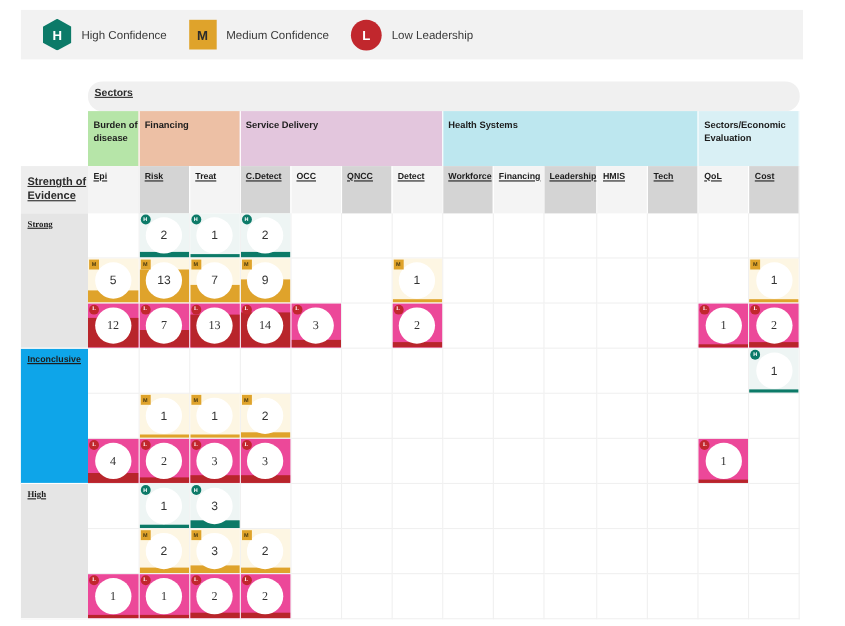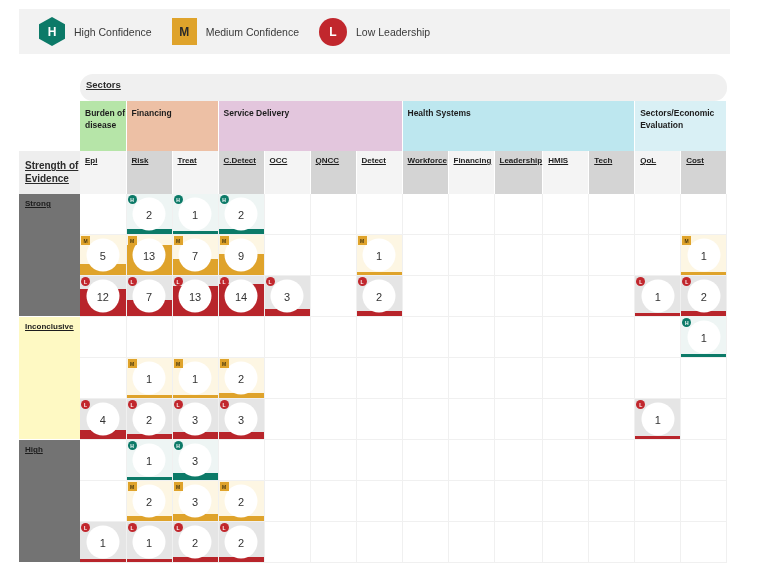--- a/index.html
+++ b/index.html
@@ -63,41 +63,41 @@
     border-right:1px solid #ffffff;
   }
   .col-head.alt{background:#d4d4d4;}
   .col-head span{text-decoration:underline;}
   
   .strength-label{
     font-size:8px;font-weight:bold;color:#1d1d1d;
     padding:5px 0 0 6px!important;border-bottom:1px solid #ffffff;
   }
   .strength-label span{text-decoration:underline;}
-  .sl-a{background:#737373;}
-  .sl-b{background:#fef9c3;text-decoration:underline;}
+  .sl-a{background:#e5e5e5;font-family:Liberation Serif, serif;}
+  .sl-b{background:#0ea5e9;text-decoration:underline;}
   
   td.cell{position:relative;border-right:1px solid #f0f0f0;border-bottom:1px solid #f0f0f0;}
   .cell-inner{position:relative;width:100%;height:100%;overflow:hidden;}
   .bar{position:absolute;left:0;bottom:0;width:100%;}
   .disc{
     position:absolute;left:50%;top:50%;transform:translate(-50%,-50%);
     width:33px;height:33px;border-radius:50%;background:#ffffff;
     display:flex;align-items:center;justify-content:center;
     font-size:11px;color:#333;
   }
   .tag{position:absolute;left:1px;top:1px;width:9px;height:9px;
        display:flex;align-items:center;justify-content:center;
        font-size:5px;font-weight:bold;color:#fff;}
   .tag.h{background:#0c7a68;border-radius:50%;}
   .tag.m{background:#dfa32b;color:#4a3a10;}
   .tag.l{background:#c1272d;border-radius:50%;}
   .cell.h .cell-inner{background:#eef5f4;}
   .cell.m .cell-inner{background:#fdf6e3;}
-  .cell.l .cell-inner{background:#e5e5e5;}
+  .cell.l .cell-inner{background:#ec4899;font-family:Liberation Serif, serif;}
   .cell.empty .cell-inner{background:transparent;}
 </style>
 </head>
 <body>
 
 <div class="legend">
 
   <div class="legend-item">
     <div class="badge-hex">H</div>
     <div class="legend-label">High Confidence</div>

